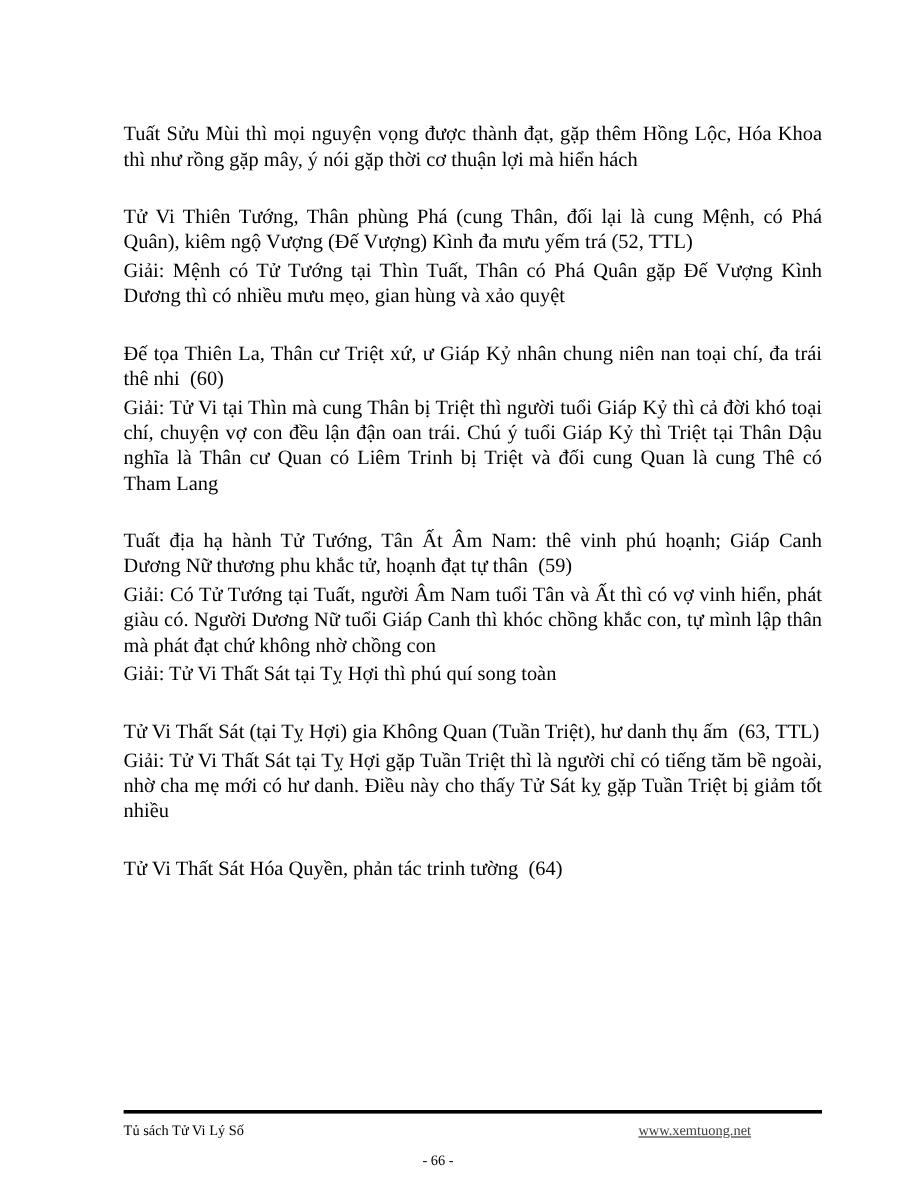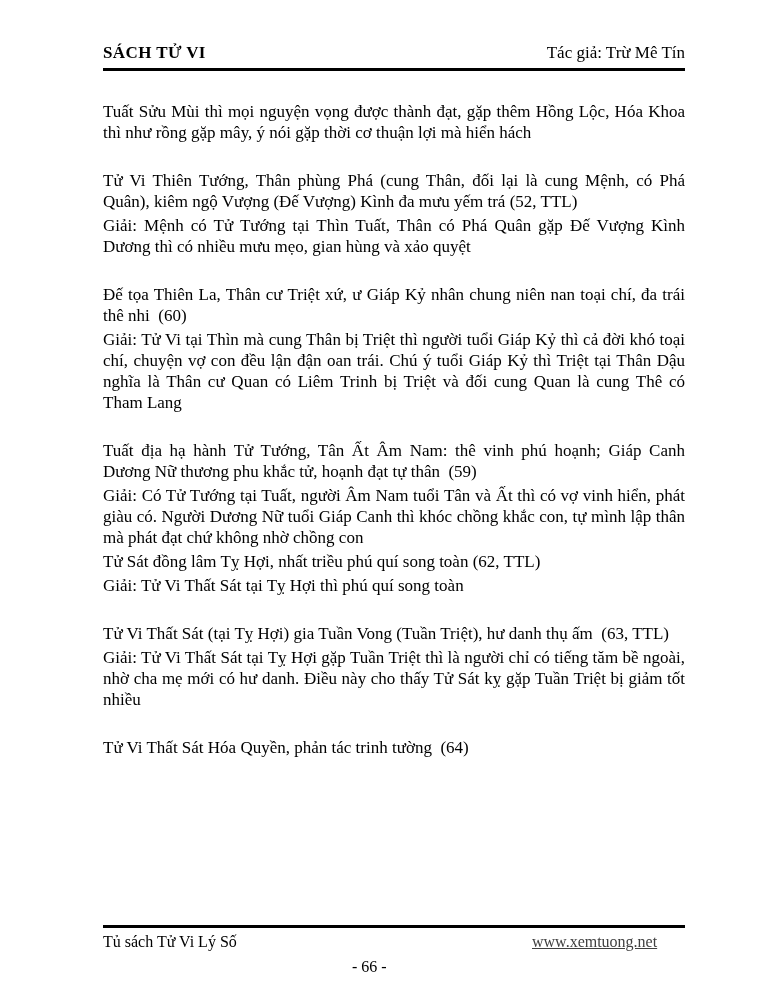--- a/index.html
+++ b/index.html
@@ -63,21 +63,21 @@
     margin: 27px 0 3px 0;
   }
   
   .page-footer {
     position: absolute;
     left: 103px;
     right: 80px;
     top: 925px;
     border-top: 3px solid #000000;
     height: 34px;
-    font-size: 16px;
+    font-size: 12px;
     line-height: 20px;
   }
   .footer-left {
     position: absolute;
     left: 0;
     top: 4px;
   }
   .footer-center {
     position: absolute;
     left: 249px;
@@ -91,41 +91,36 @@
     color: #404040;
     text-decoration: underline;
     cursor: pointer;
   }
 </style>
 </head>
 <body>
 
 <div class="page">
 
-  <header class="page-header">
-    <span class="book-title">SÁCH TỬ VI</span>
-    <span class="author">Tác giả: Trừ Mê Tín</span>
-  </header>
 
   <main class="page-body">
     <p class="para">Tuất Sửu Mùi thì mọi nguyện vọng được thành đạt, gặp thêm Hồng Lộc, Hóa Khoa thì như rồng gặp mây, ý nói gặp thời cơ thuận lợi mà hiển hách</p>
 
     <p class="para sect">Tử Vi Thiên Tướng, Thân phùng Phá (cung Thân, đối lại là cung Mệnh, có Phá Quân), kiêm ngộ Vượng (Đế Vượng) Kình đa mưu yếm trá (52, TTL)</p>
     <p class="para">Giải: Mệnh có Tử Tướng tại Thìn Tuất, Thân có Phá Quân gặp Đế Vượng Kình Dương thì có nhiều mưu mẹo, gian hùng và xảo quyệt</p>
 
     <p class="para sect">Đế tọa Thiên La, Thân cư Triệt xứ, ư Giáp Kỷ nhân chung niên nan toại chí, đa trái thê nhi  (60)</p>
     <p class="para">Giải: Tử Vi tại Thìn mà cung Thân bị Triệt thì người tuổi Giáp Kỷ thì cả đời khó toại chí, chuyện vợ con đều lận đận oan trái. Chú ý tuổi Giáp Kỷ thì Triệt tại Thân Dậu nghĩa là Thân cư Quan có Liêm Trinh bị Triệt và đối cung Quan là cung Thê có Tham Lang</p>
 
     <p class="para sect">Tuất địa hạ hành Tử Tướng, Tân Ất Âm Nam: thê vinh phú hoạnh; Giáp Canh Dương Nữ thương phu khắc tử, hoạnh đạt tự thân  (59)</p>
     <p class="para">Giải: Có Tử Tướng tại Tuất, người Âm Nam tuổi Tân và Ất thì có vợ vinh hiển, phát giàu có. Người Dương Nữ tuổi Giáp Canh thì khóc chồng khắc con, tự mình lập thân mà phát đạt chứ không nhờ chồng con</p>
 
-    <p class="para">Tử Sát đồng lâm Tỵ Hợi, nhất triều phú quí song toàn (62, TTL)</p>
     <p class="para">Giải: Tử Vi Thất Sát tại Tỵ Hợi thì phú quí song toàn</p>
 
-    <p class="para sect">Tử Vi Thất Sát (tại Tỵ Hợi) gia Tuần Vong (Tuần Triệt), hư danh thụ ấm  (63, TTL)</p>
+    <p class="para sect">Tử Vi Thất Sát (tại Tỵ Hợi) gia Không Quan (Tuần Triệt), hư danh thụ ấm  (63, TTL)</p>
     <p class="para">Giải: Tử Vi Thất Sát tại Tỵ Hợi gặp Tuần Triệt thì là người chỉ có tiếng tăm bề ngoài, nhờ cha mẹ mới có hư danh. Điều này cho thấy Tử Sát kỵ gặp Tuần Triệt bị giảm tốt nhiều</p>
 
     <p class="para sect">Tử Vi Thất Sát Hóa Quyền, phản tác trinh tường  (64)</p>
   </main>
 
   <footer class="page-footer">
     <span class="footer-left">Tủ sách Tử Vi Lý Số</span>
     <span class="footer-center">- 66 -</span>
     <a class="footer-link" href="#">www.xemtuong.net</a>
   </footer>

